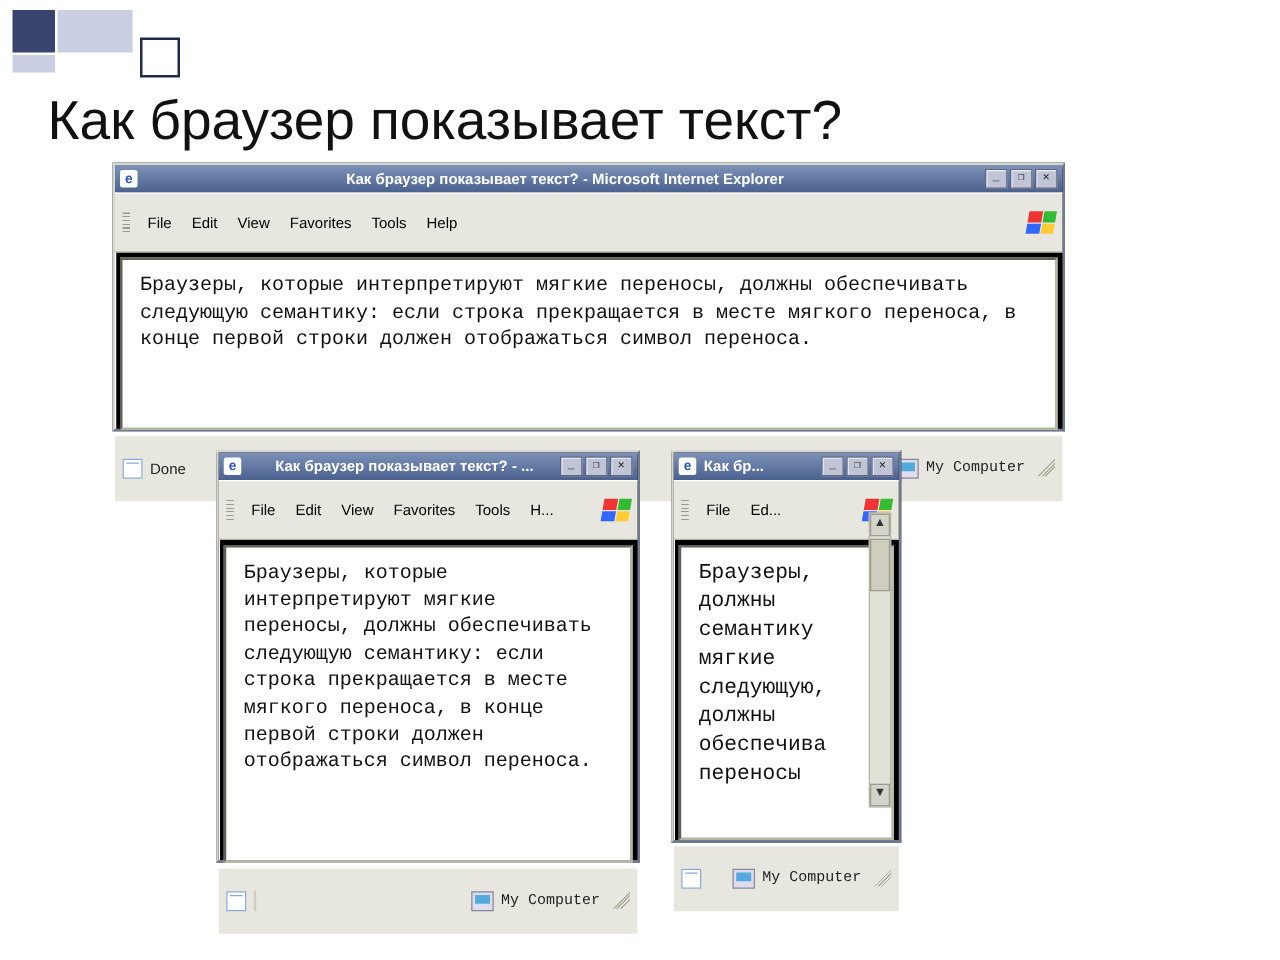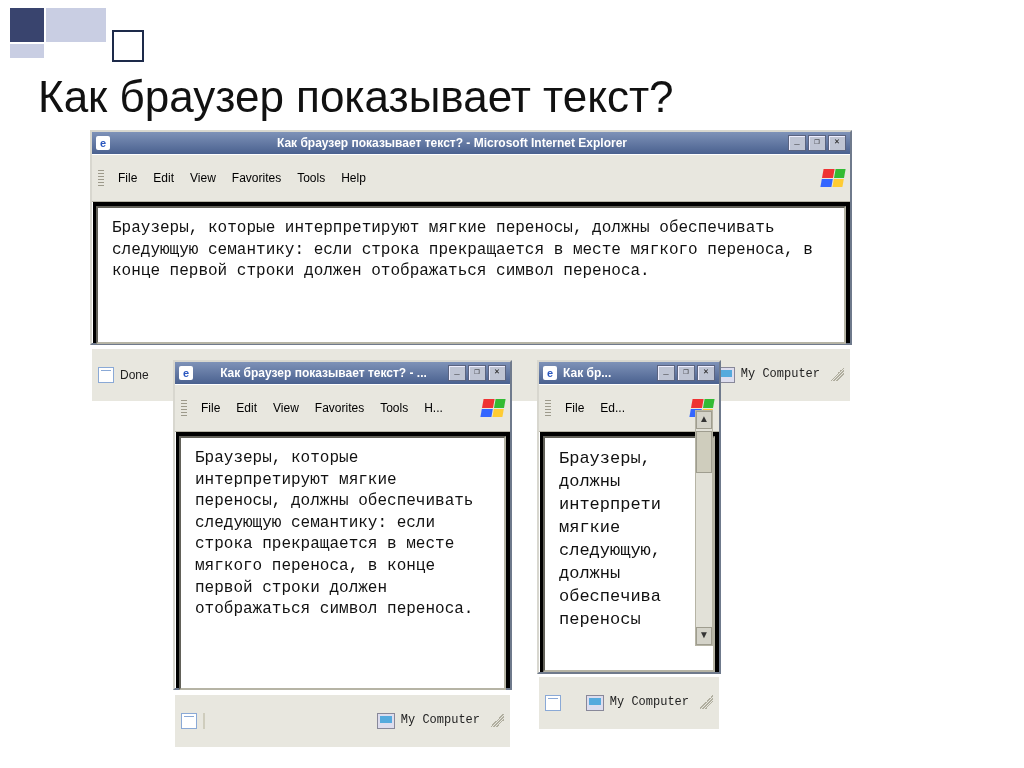--- a/index.html
+++ b/index.html
@@ -326,21 +326,21 @@
         <span></span>
         <span></span>
         <span></span>
         <span></span>
       </span>
   </div>
 
   <div class="content sml clip" style="height:208px; padding-right:16px; position:relative;">
     <span>Браузеры,</span>
     <span>должны</span>
-    <span>интерпрети</span>
+    <span>семантику</span>
     <span>мягкие</span>
     <span>следующую,</span>
     <span>должны</span>
     <span>обеспечива</span>
     <span>переносы</span>
   </div>
 
   <div class="vscroll">
     <div class="arrow">▲</div>
     <div class="thumb"></div>

